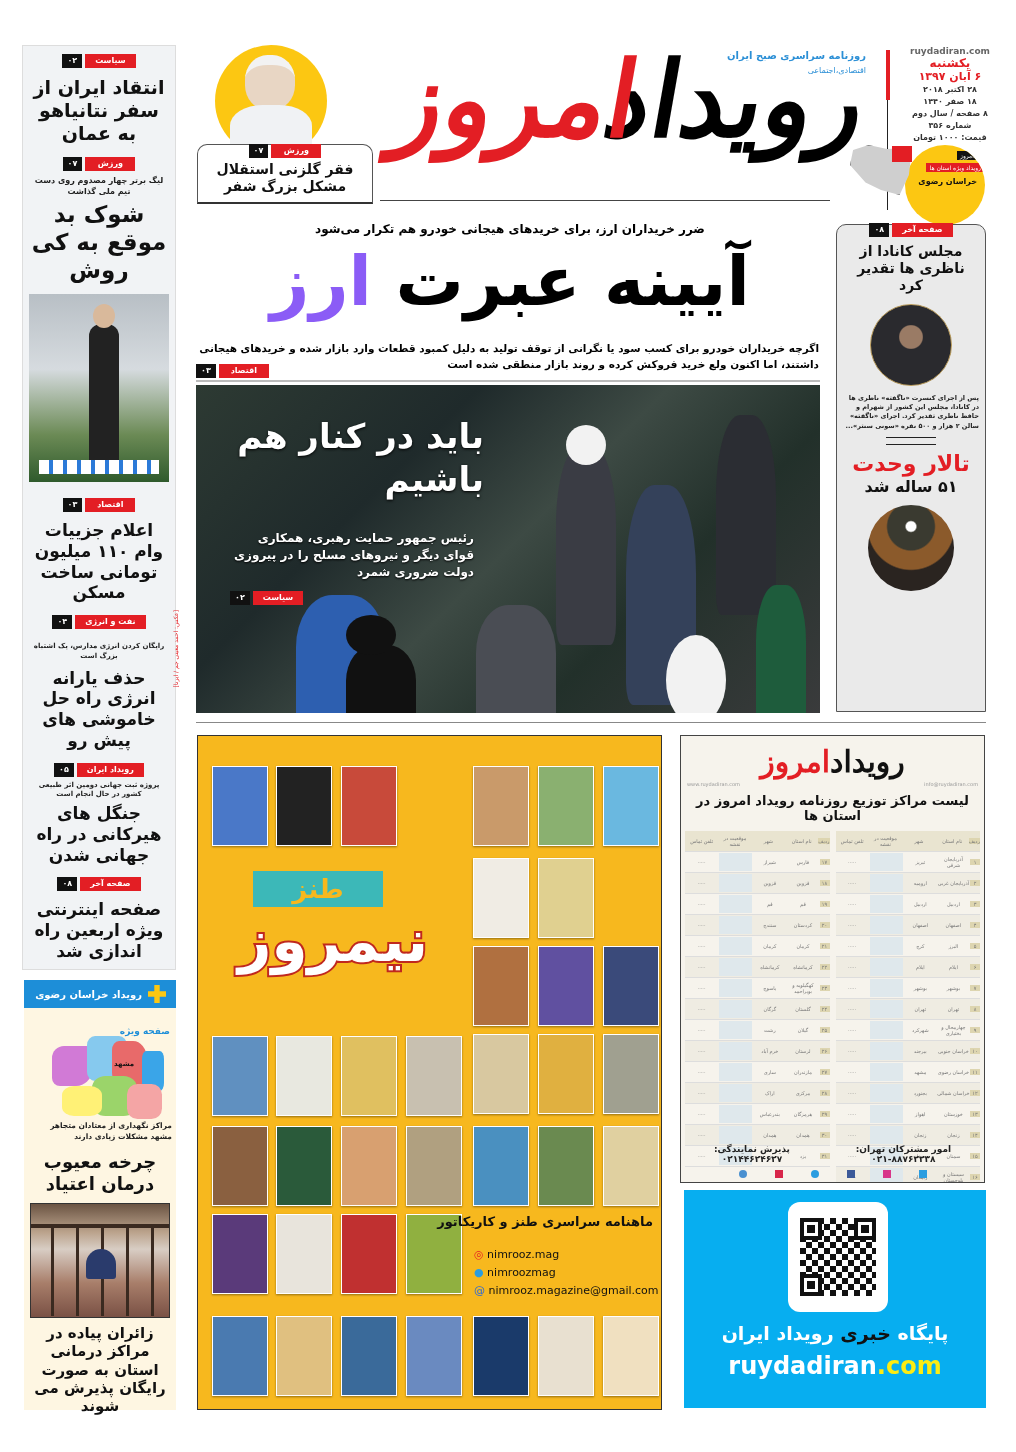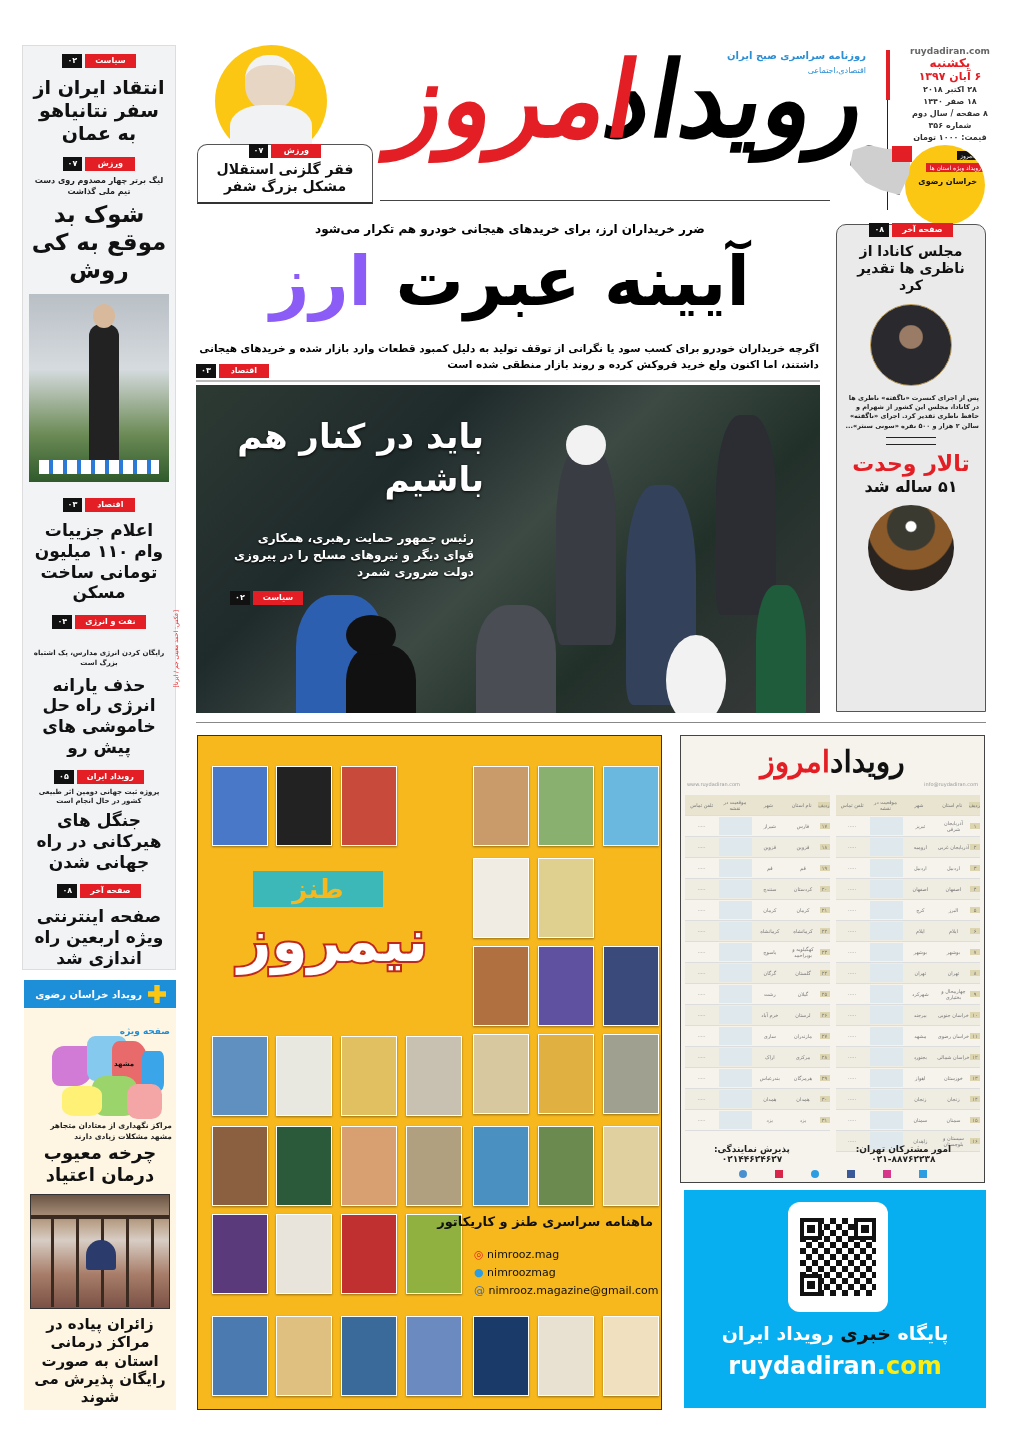--- a/index.html
+++ b/index.html
@@ -80,21 +80,21 @@
         <span class="sec">اقتصاد</span>
         <span class="pg">۰۳</span>
       </div>
     <div class="hl" style="font-size:17px;margin-top:8px">اعلام جزییات وام ۱۱۰ میلیون تومانی ساخت مسکن</div>
   </div>
   <div class="item" style="margin-top:6px">
     <div class="tag">
         <span class="sec">نفت و انرژی</span>
         <span class="pg">۰۴</span>
       </div>
-    <div class="sub" style="margin-top:20px;font-size:7px">رایگان کردن انرژی مدارس، یک اشتباه بزرگ است</div>
+    <div class="sub" style="margin-top:13px;font-size:7px">رایگان کردن انرژی مدارس، یک اشتباه بزرگ است</div>
     <div class="hl" style="font-size:17px;margin-top:6px">حذف یارانه انرژی راه حل خاموشی های پیش رو</div>
   </div>
   <div class="item" style="margin-top:6px">
     <div class="tag">
         <span class="sec">رویداد ایران</span>
         <span class="pg">۰۵</span>
       </div>
     <div class="sub" style="margin-top:4px;font-size:7px">پروژه ثبت جهانی دومین اثر طبیعی کشور در حال انجام است</div>
     <div class="hl" style="font-size:17px;margin-top:3px">جنگل های هیرکانی در راه جهانی شدن</div>
   </div>
@@ -117,21 +117,21 @@
     <div style="position:absolute;left:20px;top:10px;width:40px;height:40px;background:#d17ad6;border-radius:30% 10% 40% 20%"></div>
     <div style="position:absolute;left:55px;top:0;width:40px;height:45px;background:#86c9ee;border-radius:20%"></div>
     <div style="position:absolute;left:80px;top:5px;width:35px;height:45px;background:#e86a6a;border-radius:20% 40% 10% 30%"></div>
     <div style="position:absolute;left:110px;top:15px;width:22px;height:40px;background:#3aa5e8;border-radius:20%"></div>
     <div style="position:absolute;left:60px;top:40px;width:45px;height:40px;background:#9bd46a;border-radius:30%"></div>
     <div style="position:absolute;left:30px;top:50px;width:40px;height:30px;background:#fff176;border-radius:30%"></div>
     <div style="position:absolute;left:95px;top:48px;width:35px;height:35px;background:#f4a5a5;border-radius:30%"></div>
     <span style="position:absolute;left:82px;top:24px;font-size:7px;font-weight:bold;color:#111">مشهد</span>
   </div>
   <div class="sub" style="padding:0 4px;font-size:7.5px">مراکز نگهداری از معتادان متجاهر مشهد مشکلات زیادی دارند</div>
-  <div class="hl" style="font-size:18px;margin-top:0;padding:0 6px">چرخه معیوب درمان اعتیاد</div>
+  <div class="hl" style="font-size:18px;margin-top:9px;padding:0 6px">چرخه معیوب درمان اعتیاد</div>
   <div style="margin:8px 6px 0;height:115px;background:linear-gradient(180deg,#6b5443 0%,#bba38c 25%,#d8cdc4 40%,#a87e6a 70%,#7a5145 100%);border:1px solid #333;position:relative">
     <div style="position:absolute;left:0;right:0;top:20px;height:4px;background:#3a2a20"></div>
     <div style="position:absolute;left:20px;top:22px;width:3px;height:90px;background:#3a2a20;box-shadow:25px 0 #3a2a20,50px 0 #3a2a20,75px 0 #3a2a20,100px 0 #3a2a20"></div>
     <div style="position:absolute;left:55px;top:45px;width:30px;height:30px;background:#2a3b6c;border-radius:50% 50% 10% 10%"></div>
   </div>
   <div class="hl" style="font-size:15px;margin-top:6px;padding:0 4px">زائران پیاده در مراکز درمانی استان به صورت رایگان پذیرش می شوند</div>
 </div>
 
 <div id="sportcircle" class="abs">
   <div style="position:absolute;left:30px;top:10px;width:50px;height:55px;background:#e8d6c4;border-radius:45%;border-top:10px solid #f2f2f2"></div>
@@ -274,20 +274,21 @@
 </div>
 
 <div id="distrib" class="abs">
   <div style="text-align:center;margin-top:8px;font-size:30px;font-weight:bold;font-family:'DejaVu Serif',serif">
     <span style="color:#111">رویداد</span><span style="color:#e31e24">امروز</span>
   </div>
   <div style="display:flex;justify-content:space-between;direction:ltr;font-size:5px;color:#999;padding:0 6px;margin-top:2px">
     <span>www.ruydadiran.com</span>
     <span>info@ruydadiran.com</span>
   </div>
+  <div style="text-align:center;font-size:13px;font-weight:bold;color:#111;margin-top:6px">لیست مراکز توزیع روزنامه رویداد امروز در استان ها</div>
   <div style="display:flex;direction:rtl;gap:6px;padding:8px 4px 0">
     <div style="flex:1" id="tableR">
         <div class="row" style="background: rgb(233, 228, 208);">
           <span class="n">ردیف</span>
           <span>نام استان</span>
           <span>شهر</span>
           <span>موقعیت در نقشه</span>
           <span>تلفن تماس</span>
         </div>
         <div class="row">

